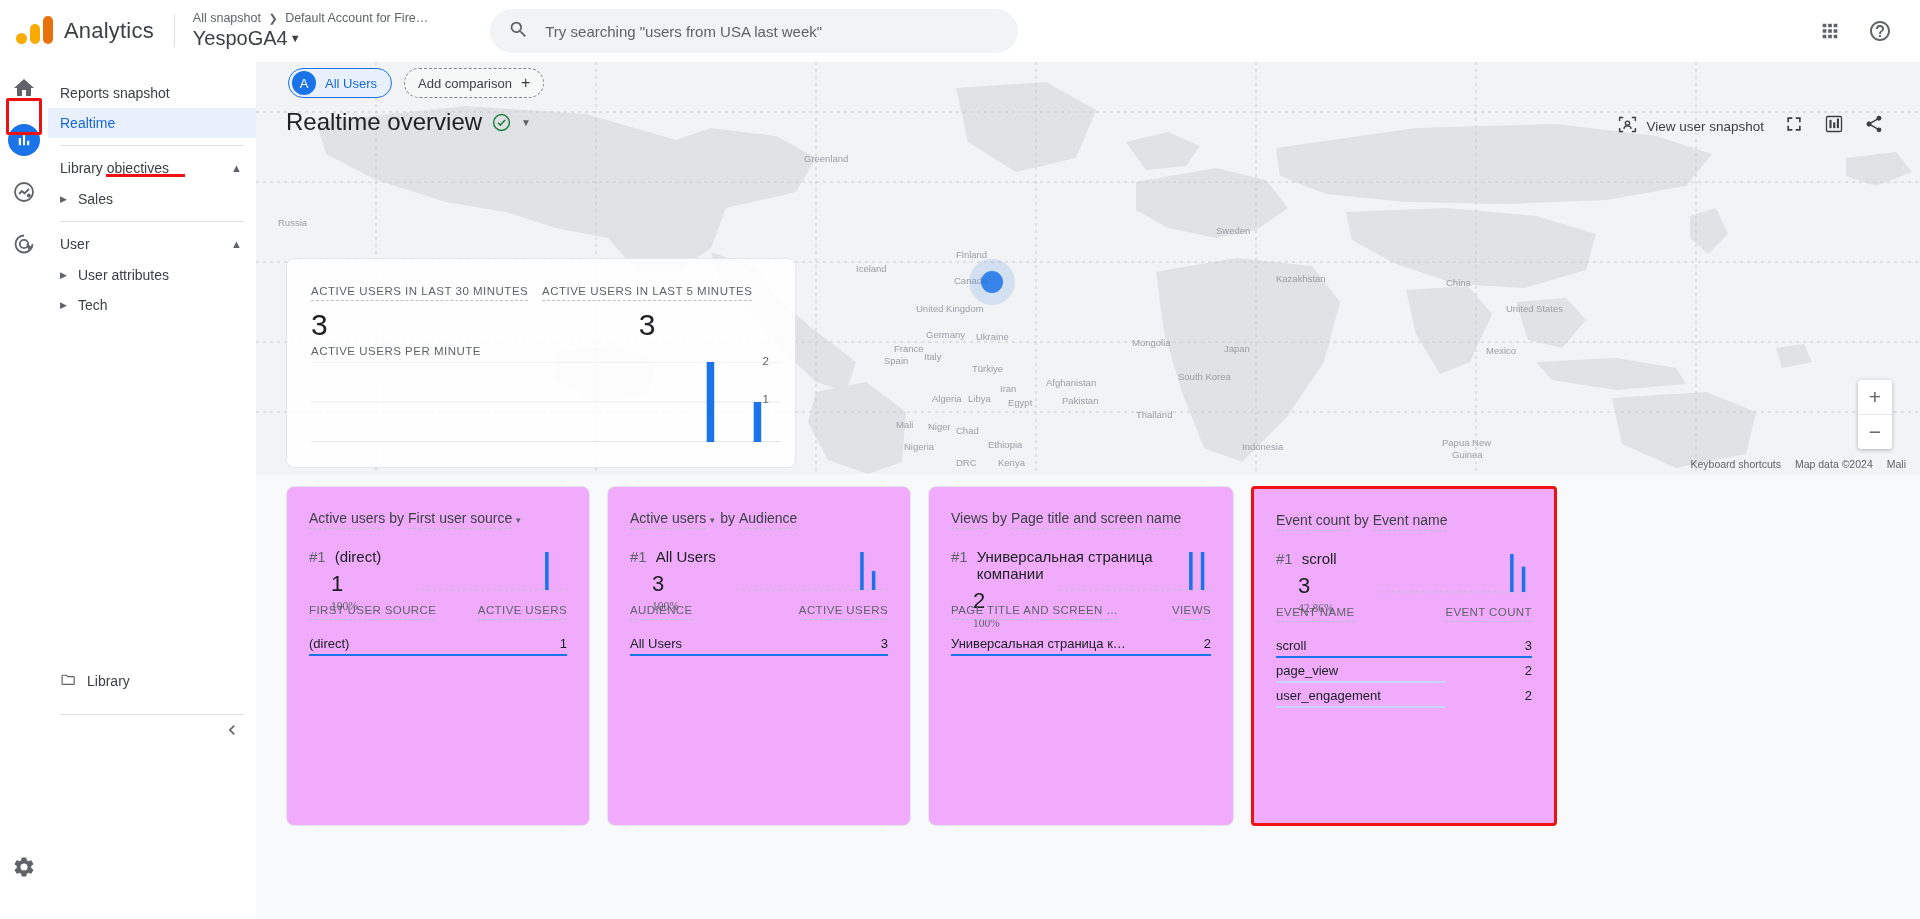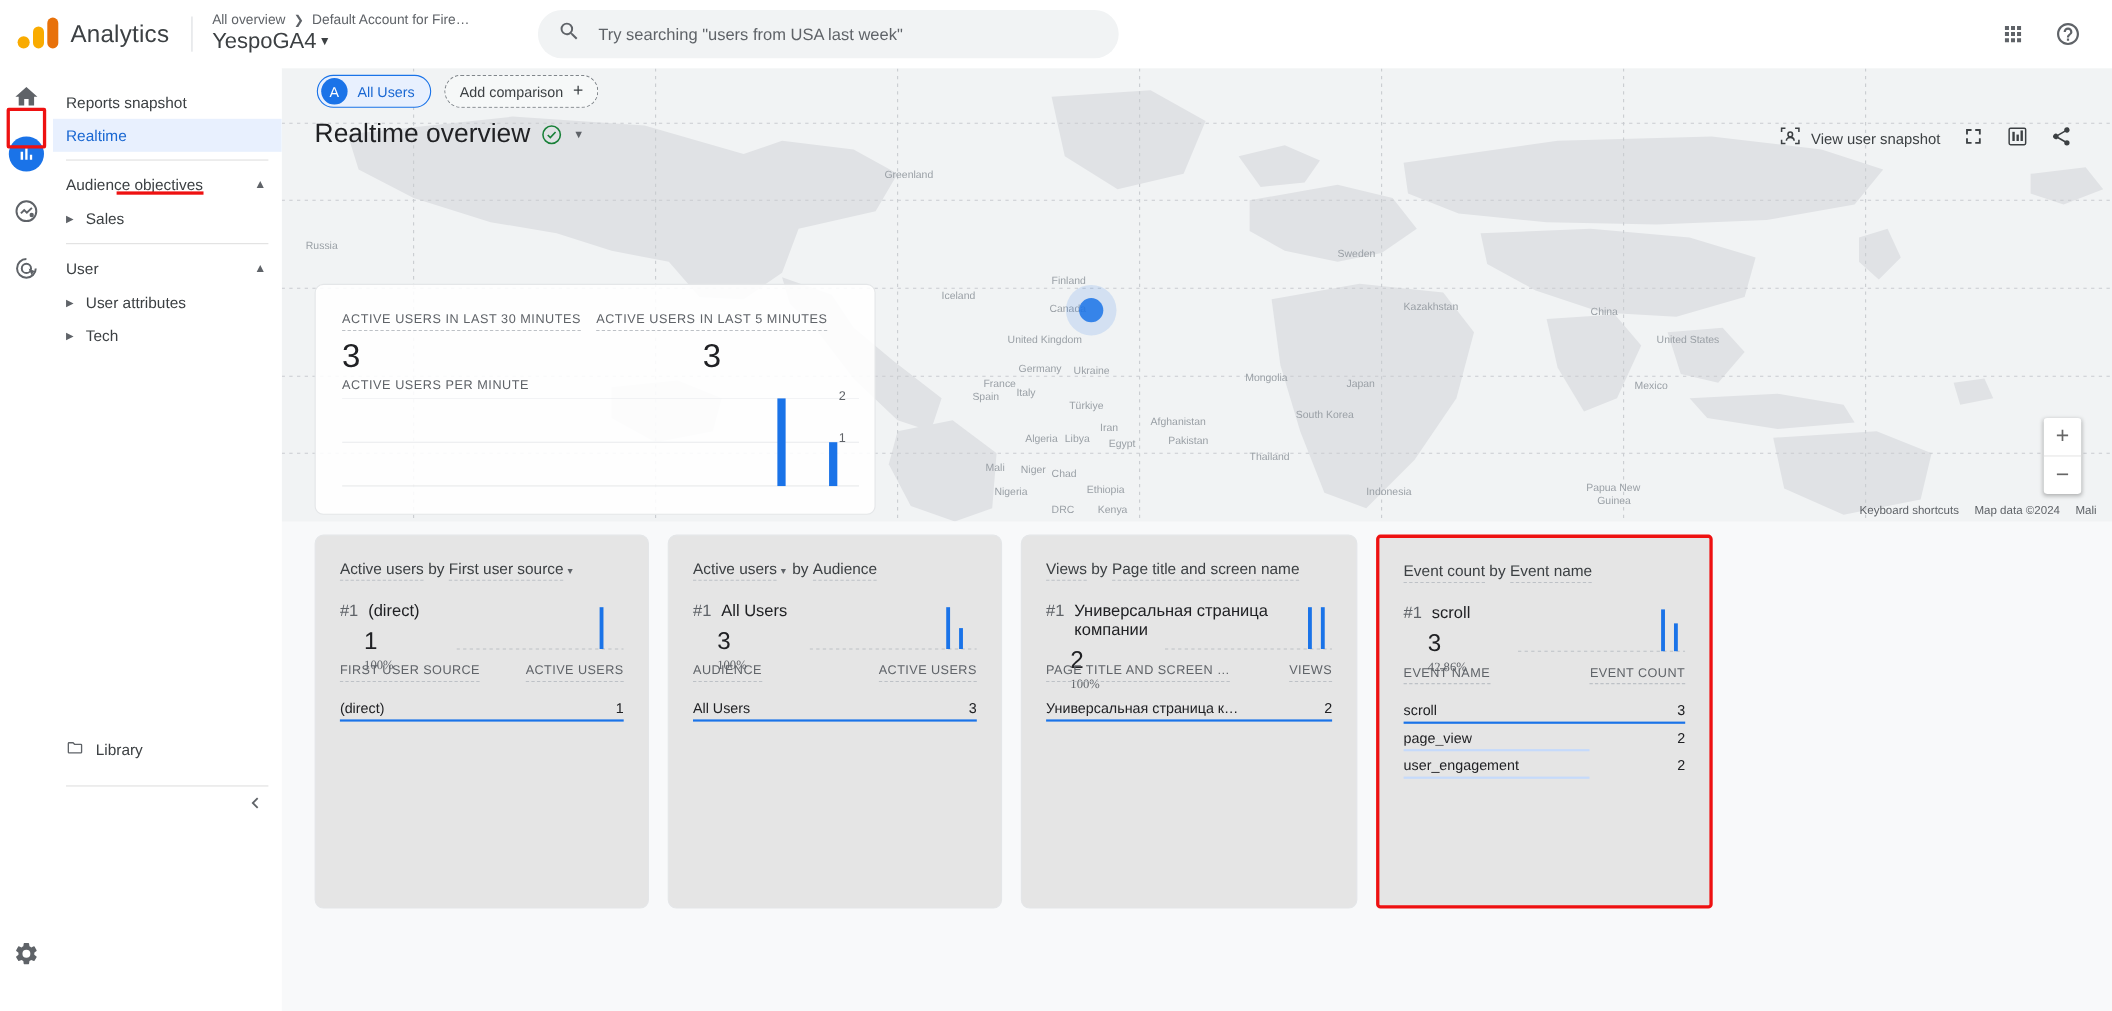--- a/index.html
+++ b/index.html
@@ -167,21 +167,21 @@
   #m3 { position: absolute; left: 24px; top: 82px; }
 
   #rt-chart { position: absolute; left: 24px; top: 103px; width: 470px; height: 80px; }
   #rt-xaxis { position: absolute; left: 10px; top: 183px; width: 480px; height: 16px; }
   #rt-xaxis span { position: absolute; font-size: 11.5px; color: #5f6368; }
   #rt-yaxis span { position: absolute; font-size: 11.5px; color: #5f6368; right: 12px; }
 
   
   #cards { position: absolute; left: 30px; top: 424px; width: 1608px; display: flex; gap: 17px; }
   .card {
-    width: 304px; min-height: 340px; background: #e5e5e5;
+    width: 304px; min-height: 340px; background: #f0abfc;
     border: 1px solid #e4e6e8; border-radius: 8px; padding: 22px 22px 0 22px; position: relative;
   }
   .card.wide { width: 306px; }
   .card.highlight { border: 3px solid #ee1111; border-radius: 4px; }
   .card-title {
     font-size: 14px; color: #3c4043; display: inline-flex; align-items: baseline;
   }
   .card-title .dim {
     border-bottom: 1px dashed #bdc1c6; padding-bottom: 2px; cursor: pointer;
   }
@@ -215,21 +215,21 @@
 <div id="topbar">
   <div id="ga-logo">
     <div class="b1"></div>
       <div class="b2"></div>
       <div class="b3"></div>
   </div>
   <div id="brand">Analytics</div>
   <div id="brand-div"></div>
   <div id="acct">
     <div id="acct-path">
-      <span>All overview</span>
+      <span>All snapshot</span>
       <span class="chev">❯</span>
       <span>Default Account for Fire…</span>
     </div>
     <div id="acct-name">
       <span>YespoGA4</span><span class="caret">▼</span>
     </div>
   </div>
 
   <div id="search">
     <span class="mag">
@@ -293,21 +293,21 @@
     <span>Reports snapshot</span>
   </div>
   <div class="nav-item lvl0 sel">
     <span>Realtime</span>
   </div>
   <div id="realtime-underline"></div>
 
   <div class="nav-sep"></div>
 
   <div class="nav-hdr">
-    <span>Audience objectives</span>
+    <span>Library objectives</span>
     <span class="chev">▲</span>
   </div>
   <div class="nav-item">
     <span class="arrow">▶</span>
     <span>Sales</span>
   </div>
 
   <div class="nav-sep"></div>
 
   <div class="nav-hdr">

